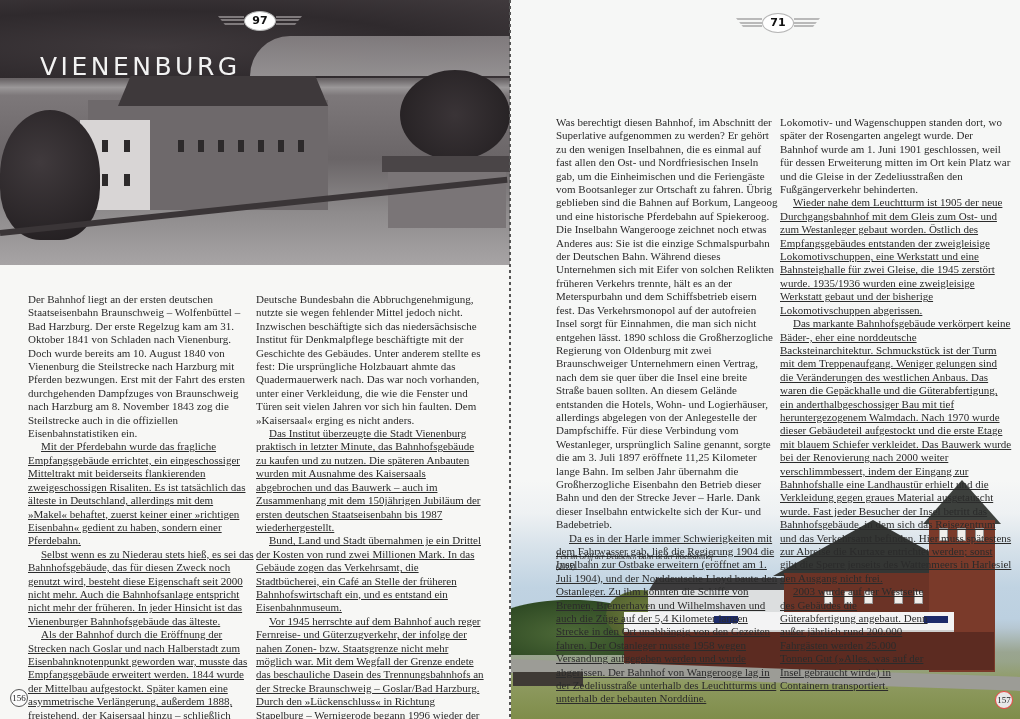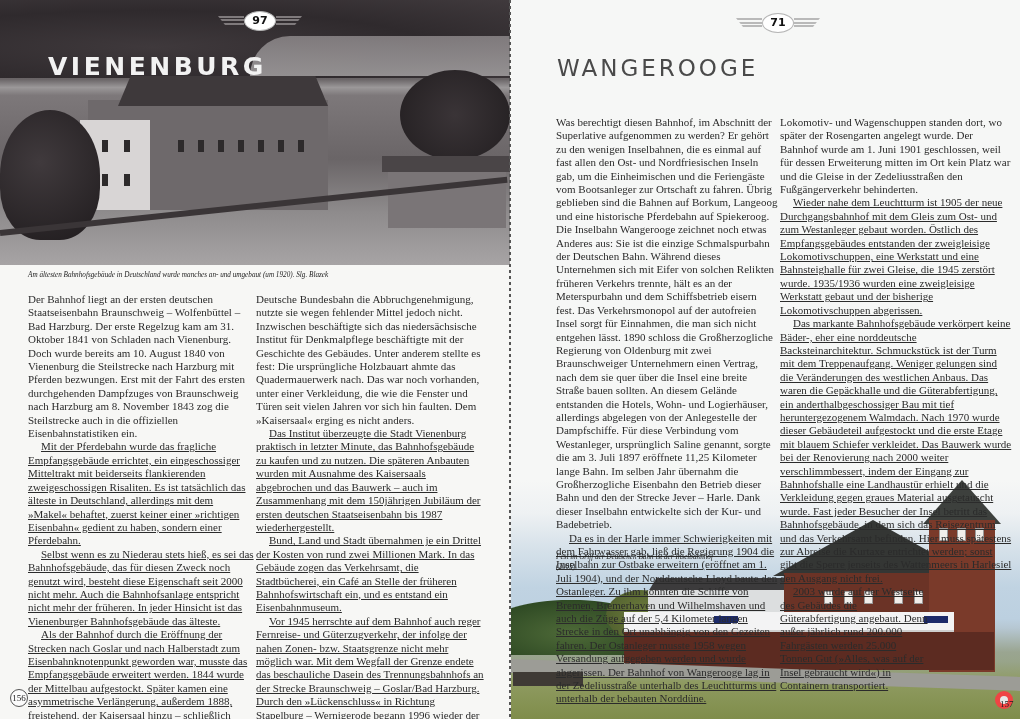--- a/index.html
+++ b/index.html
@@ -18,21 +18,21 @@
   .photo-bw .station { position: absolute; left: 88px; top: 100px; width: 240px; height: 110px; background: #6e696b; }
   .photo-bw .station .roof { position: absolute; left: 30px; top: -24px; width: 210px; height: 30px; background: #3e393b; clip-path: polygon(6% 0,94% 0,100% 100%,0 100%); }
   .photo-bw .station .wing { position: absolute; left: -8px; top: 20px; width: 70px; height: 90px; background: #d8d5d5; }
   .photo-bw .station .win { position: absolute; width: 6px; height: 12px; background: #2d2a2b; }
   .photo-bw .hut { position: absolute; left: 388px; top: 170px; width: 118px; height: 58px; background: #7a7577; }
   .photo-bw .hut::before { content: ""; position: absolute; left: -6px; top: -14px; width: 130px; height: 16px; background: #4a4547; }
   .photo-bw .tree { position: absolute; left: 0; top: 110px; width: 100px; height: 130px; border-radius: 50% 50% 40% 40%; background: radial-gradient(circle at 40% 40%, #403a3d, #1f1b1d); }
   .photo-bw .trees-r { position: absolute; left: 400px; top: 70px; width: 110px; height: 90px; border-radius: 50%; background: radial-gradient(circle at 50% 50%, #3a3437, #221e20); }
   .photo-bw .track { position: absolute; left: 0; top: 230px; width: 510px; height: 6px; background: #3a3537; transform: rotate(-6deg); transform-origin: left; }
 
-  .title-left { position: absolute; left: 40px; top: 52px; font-family: "DejaVu Sans", sans-serif; font-size: 25px; letter-spacing: 3.5px; color: #f2f2f2; font-weight: bold; margin-left: 8px; }
+  .title-left { position: absolute; left: 40px; top: 52px; font-family: "DejaVu Sans", sans-serif; font-size: 25px; letter-spacing: 3.5px; color: #f2f2f2; font-weight: normal; }
 
   .pagebadge { position: absolute; top: 10px; height: 22px; display: flex; align-items: center; }
   .pagebadge .wing { width: 26px; height: 10px;
     background: repeating-linear-gradient(180deg, #b9b9b9 0 2px, transparent 2px 3.5px); }
   .pagebadge .wing.l { clip-path: polygon(0 0,100% 0,100% 100%,30% 100%); }
   .pagebadge .wing.r { clip-path: polygon(0 0,100% 0,70% 100%,0 100%); }
   .pagebadge .oval { width: 32px; height: 20px; border-radius: 50%; background: #fff; border: 1px solid #b5b5b5; font-family: "DejaVu Sans", sans-serif; font-weight: bold; font-size: 11px; line-height: 18px; text-align: center; color: #111; }
   .badge-left { left: 218px; }
   .badge-left .wing { background: repeating-linear-gradient(180deg, #7f7a7c 0 2px, transparent 2px 3.5px); }
   .badge-right { left: 736px; top: 12px; }
@@ -41,21 +41,21 @@
   .caption-left { left: 28px; top: 270px; }
 
   .col { position: absolute; font-size: 11px; line-height: 13.4px; color: #2b2b2b; text-align: left; }
   .col p { margin: 0; }
   .col p.ind { text-indent: 13px; text-decoration: underline; }
   .col-l1 { left: 28px; top: 293px; width: 226px; }
   .col-l2 { left: 256px; top: 293px; width: 228px; }
 
   .folio { position: absolute; width: 18px; height: 18px; border-radius: 50%; font-size: 9px; line-height: 16px; text-align: center; }
   .folio-left { left: 10px; top: 689px; border: 1px solid #555; background: #fbfbfb; color: #222; }
-  .folio-right { left: 995px; top: 691px; background: #e8e8e8; color: #222; border: 5px solid #ef4444; }
+  .folio-right { left: 995px; top: 691px; background: #e8e8e8; color: #222; border: 1px solid #ef4444; }
 
   
   .gutter { position: absolute; left: 509px; top: 0; width: 2px; height: 719px;
     background: repeating-linear-gradient(180deg, #555 0 3px, transparent 3px 6px); }
 
   
   .page-right { position: absolute; left: 511px; top: 0; width: 509px; height: 719px; background: #f6f7f6; overflow: hidden; }
   .title-right { position: absolute; left: 557px; top: 55px; font-family: "DejaVu Sans", sans-serif; font-size: 23px; letter-spacing: 3px; color: #4a4a4a; font-weight: normal; }
   .col-r1 { left: 556px; top: 116px; width: 222px; }
   .col-r2 { left: 780px; top: 116px; width: 232px; }
@@ -109,21 +109,20 @@
     </div>
 
     <div class="pagebadge badge-left">
       <span class="wing l"></span>
       <span class="oval">97</span>
       <span class="wing r"></span>
     </div>
 
     <h1 class="title-left">VIENENBURG</h1>
 
-    <div class="caption caption-left">Am ältesten Bahnhofsgebäude in Deutschland wurde manches an- und umgebaut (um 1920). Slg. Blazek</div>
 
     <div class="col col-l1">
       <p>Der Bahnhof liegt an der ersten deutschen Staatseisenbahn Braunschweig – Wolfenbüttel – Bad Harzburg. Der erste Regelzug kam am 31. Oktober 1841 von Schladen nach Vienenburg. Doch wurde bereits am 10. August 1840 von Vienenburg die Steilstrecke nach Harzburg mit Pferden bezwungen. Erst mit der Fahrt des ersten durchgehenden Dampfzuges von Braunschweig nach Harzburg am 8. November 1843 zog die Steilstrecke auch in die offiziellen Eisenbahnstatistiken ein.</p>
       <p class="ind">Mit der Pferdebahn wurde das fragliche Empfangsgebäude errichtet, ein eingeschossiger Mitteltrakt mit beiderseits flankierenden zweigeschossigen Risaliten. Es ist tatsächlich das älteste in Deutschland, allerdings mit dem »Makel« behaftet, zuerst keiner einer »richtigen Eisenbahn« gedient zu haben, sondern einer Pferdebahn.</p>
       <p class="ind">Selbst wenn es zu Niederau stets hieß, es sei das Bahnhofsgebäude, das für diesen Zweck noch genutzt wird, besteht diese Eigenschaft seit 2000 nicht mehr. Auch die Bahnhofsanlage entspricht nicht mehr der früheren. In jeder Hinsicht ist das Vienenburger Bahnhofsgebäude das älteste.</p>
       <p class="ind">Als der Bahnhof durch die Eröffnung der Strecken nach Goslar und nach Halberstadt zum Eisenbahnknotenpunkt geworden war, musste das Empfangsgebäude erweitert werden. 1844 wurde der Mittelbau aufgestockt. Später kamen eine asymmetrische Verlängerung, außerdem 1888, freistehend, der Kaisersaal hinzu – schließlich stiegen hier auf dem Weg zum damals weltberühmten Kurort Harzburg Allerhöchste Herrschaften um.</p>
       <p class="ind">Der Kaisersaal verschmolz durch mehrere Anbauten mit dem Hauptgebäude. Diese und die 1934 ausgeführte Verbretterung verbesserten die Ästhetik des Bauwerks keineswegs. Schließlich verlotterte es durch unterlassene Instandhaltung. 1979 erhielt die</p>
     </div>
 
     <div class="col col-l2">
@@ -168,21 +167,20 @@
     <div class="pc-platform"></div>
     <div class="pc-bench"></div>
   </div>
 
   <div class="pagebadge badge-right">
     <span class="wing l"></span>
     <span class="oval">71</span>
     <span class="wing r"></span>
   </div>
 
-  <h1 class="title-right">WANGEROOGE</h1>
 
   <div class="col col-r1">
     <p>Was berechtigt diesen Bahnhof, im Abschnitt der Superlative aufgenommen zu werden? Er gehört zu den wenigen Inselbahnen, die es einmal auf fast allen den Ost- und Nordfriesischen Inseln gab, um die Einheimischen und die Feriengäste vom Bootsanleger zur Ortschaft zu fahren. Übrig geblieben sind die Bahnen auf Borkum, Langeoog und eine historische Pferdebahn auf Spiekeroog. Die Inselbahn Wangerooge zeichnet noch etwas Anderes aus: Sie ist die einzige Schmalspurbahn der Deutschen Bahn. Während dieses Unternehmen sich mit Eifer von solchen Relikten früheren Verkehrs trennte, hält es an der Meterspurbahn und dem Schiffsbetrieb eisern fest. Das Verkehrsmonopol auf der autofreien Insel sorgt für Einnahmen, die man sich nicht entgehen lässt. 1890 schloss die Großherzogliche Regierung von Oldenburg mit zwei Braunschweiger Unternehmern einen Vertrag, nach dem sie quer über die Insel eine breite Straße bauen sollten. An diesem Gelände entstanden die Hotels, Wohn- und Logierhäuser, allerdings abgelegen von der Anlegestelle der Dampfschiffe. Für diese Verbindung vom Westanleger, ursprünglich Saline genannt, sorgte die am 3. Juli 1897 eröffnete 11,25 Kilometer lange Bahn. Im selben Jahr übernahm die Großherzogliche Eisenbahn den Betrieb dieser Bahn und den der Strecke Jever – Harle. Dank dieser Inselbahn entwickelte sich der Kur- und Badebetrieb.</p>
     <p class="ind">Da es in der Harle immer Schwierigkeiten mit dem Fahrwasser gab, ließ die Regierung 1904 die Inselbahn zur Ostbake erweitern (eröffnet am 1. Juli 1904), und der Norddeutsche Lloyd baute den Ostanleger. Zu ihm konnten die Schiffe von Bremen, Bremerhaven und Wilhelmshaven und auch die Züge auf der 5,4 Kilometer langen Strecke in den Ort unabhängig von den Gezeiten fahren. Der Ostanleger musste 1958 wegen Versandung aufgegeben werden und wurde abgerissen. Der Bahnhof von Wangerooge lag in der Zedeliusstraße unterhalb des Leuchtturms und unterhalb der bebauten Norddüne.</p>
   </div>
 
   <div class="col col-r2">
     <p>Lokomotiv- und Wagenschuppen standen dort, wo später der Rosengarten angelegt wurde. Der Bahnhof wurde am 1. Juni 1901 geschlossen, weil für dessen Erweiterung mitten im Ort kein Platz war und die Gleise in der Zedeliusstraßen den Fußgängerverkehr behinderten.</p>
     <p class="ind">Wieder nahe dem Leuchtturm ist 1905 der neue Durchgangsbahnhof mit dem Gleis zum Ost- und zum Westanleger gebaut worden. Östlich des Empfangsgebäudes entstanden der zweigleisige Lokomotivschuppen, eine Werkstatt und eine Bahnsteighalle für zwei Gleise, die 1945 zerstört wurde. 1935/1936 wurden eine zweigleisige Werkstatt gebaut und der bisherige Lokomotivschuppen abgerissen.</p>
     <p class="ind">Das markante Bahnhofsgebäude verkörpert keine Bäder-, eher eine norddeutsche Backsteinarchitektur. Schmuckstück ist der Turm mit dem Treppenaufgang. Weniger gelungen sind die Veränderungen des westlichen Anbaus. Das waren die Gepäckhalle und die Güterabfertigung, ein anderthalbgeschossiger Bau mit tief heruntergezogenem Walmdach. Nach 1970 wurde dieser Gebäudeteil aufgestockt und die erste Etage mit blauem Schiefer verkleidet. Das Bauwerk wurde bei der Renovierung nach 2000 weiter verschlimmbessert, indem der Eingang zur Bahnhofshalle eine Landhaustür erhielt und die Verkleidung gegen graues Material ausgetauscht wurde. Fast jeder Besucher der Insel betritt das Bahnhofsgebäude, in dem sich das Reisezentrum und das Verkehrsamt befinden. Hier muss spätestens zur Abreise die Kurtaxe entrichtet werden; sonst gibt die Sperre jenseits des Wattenmeers in Harlesiel den Ausgang nicht frei.</p>

